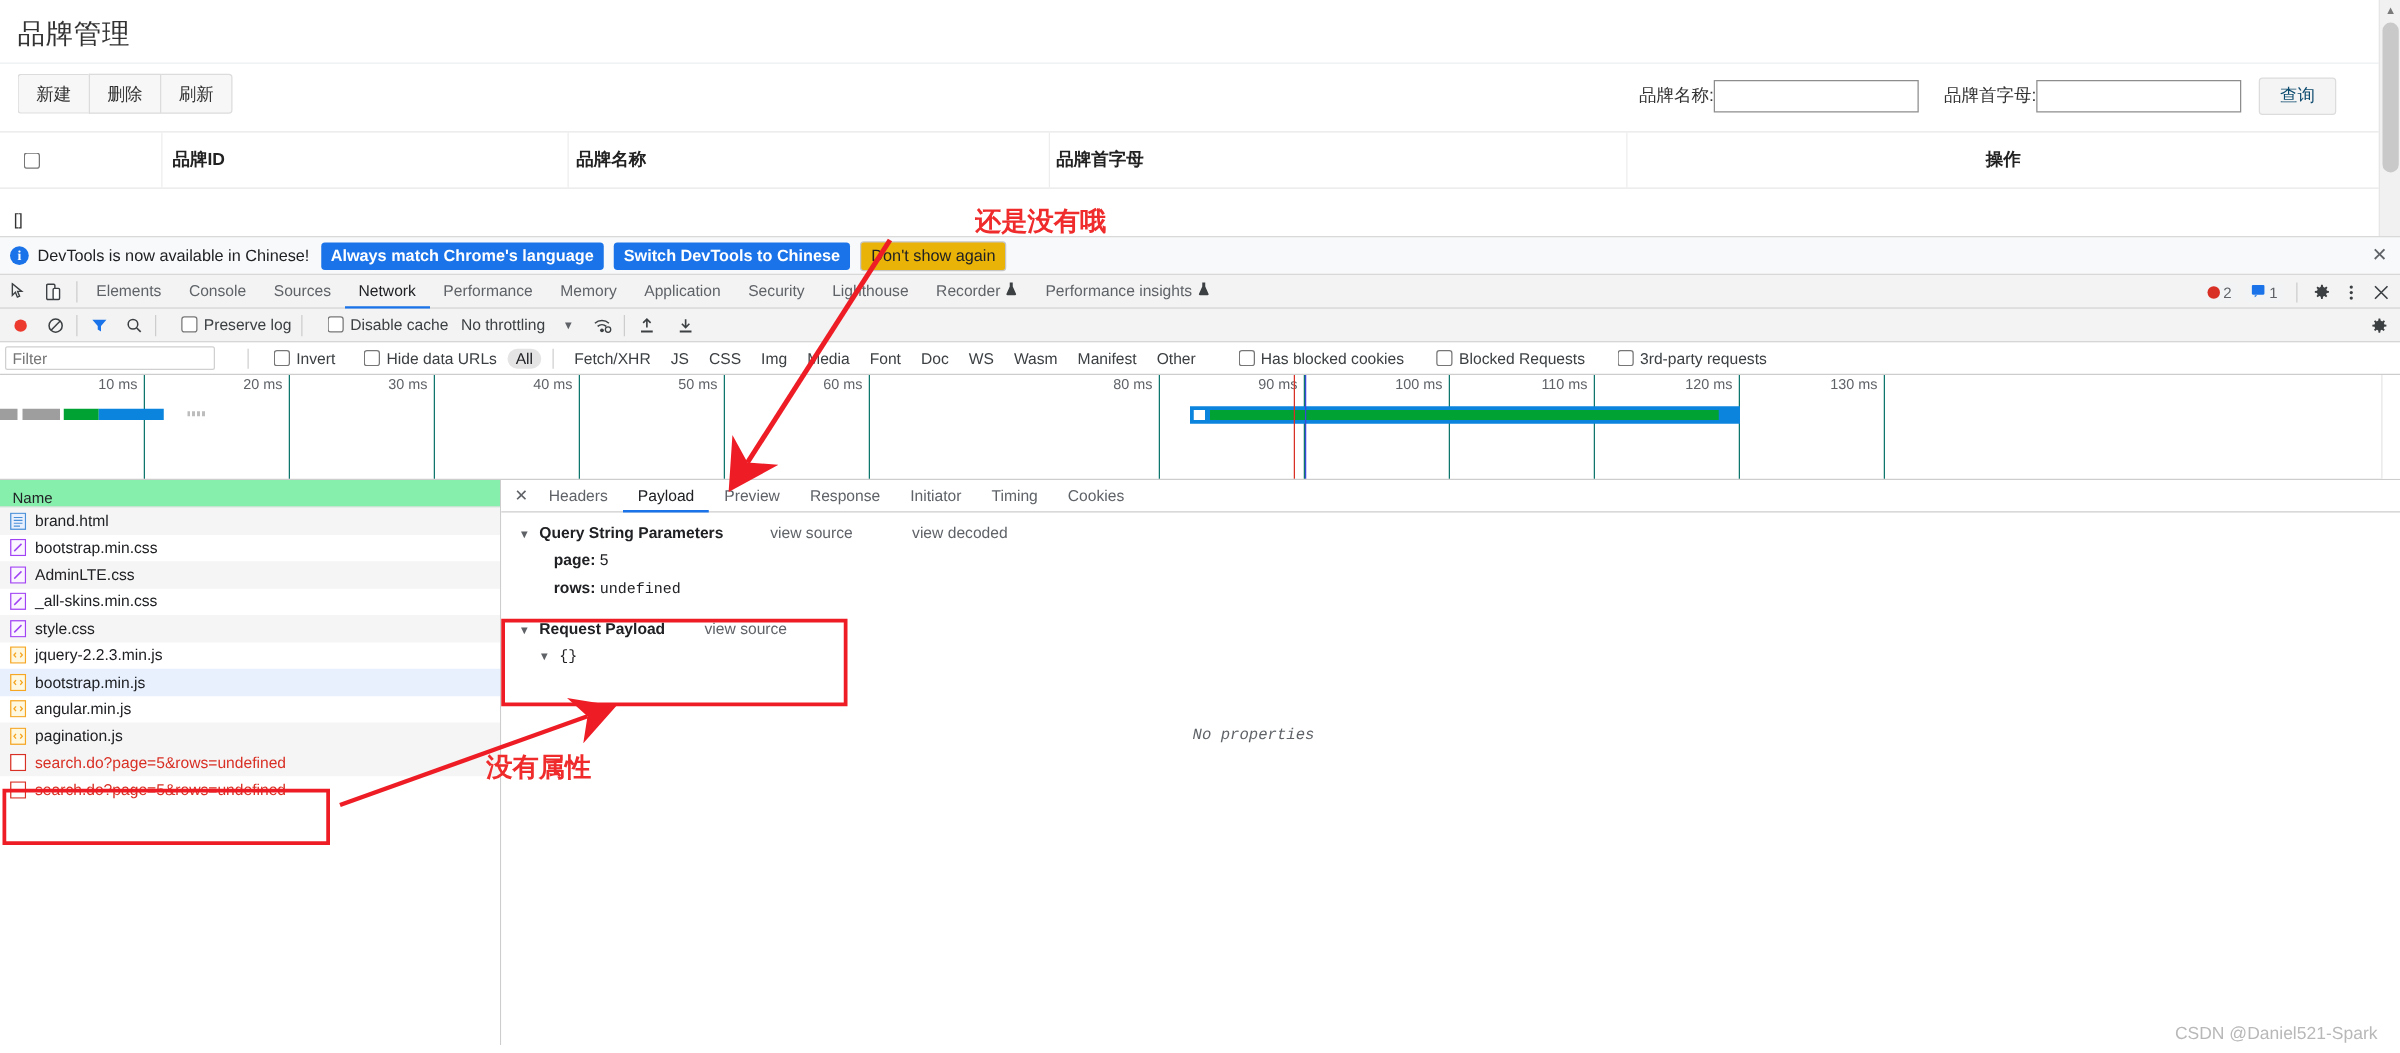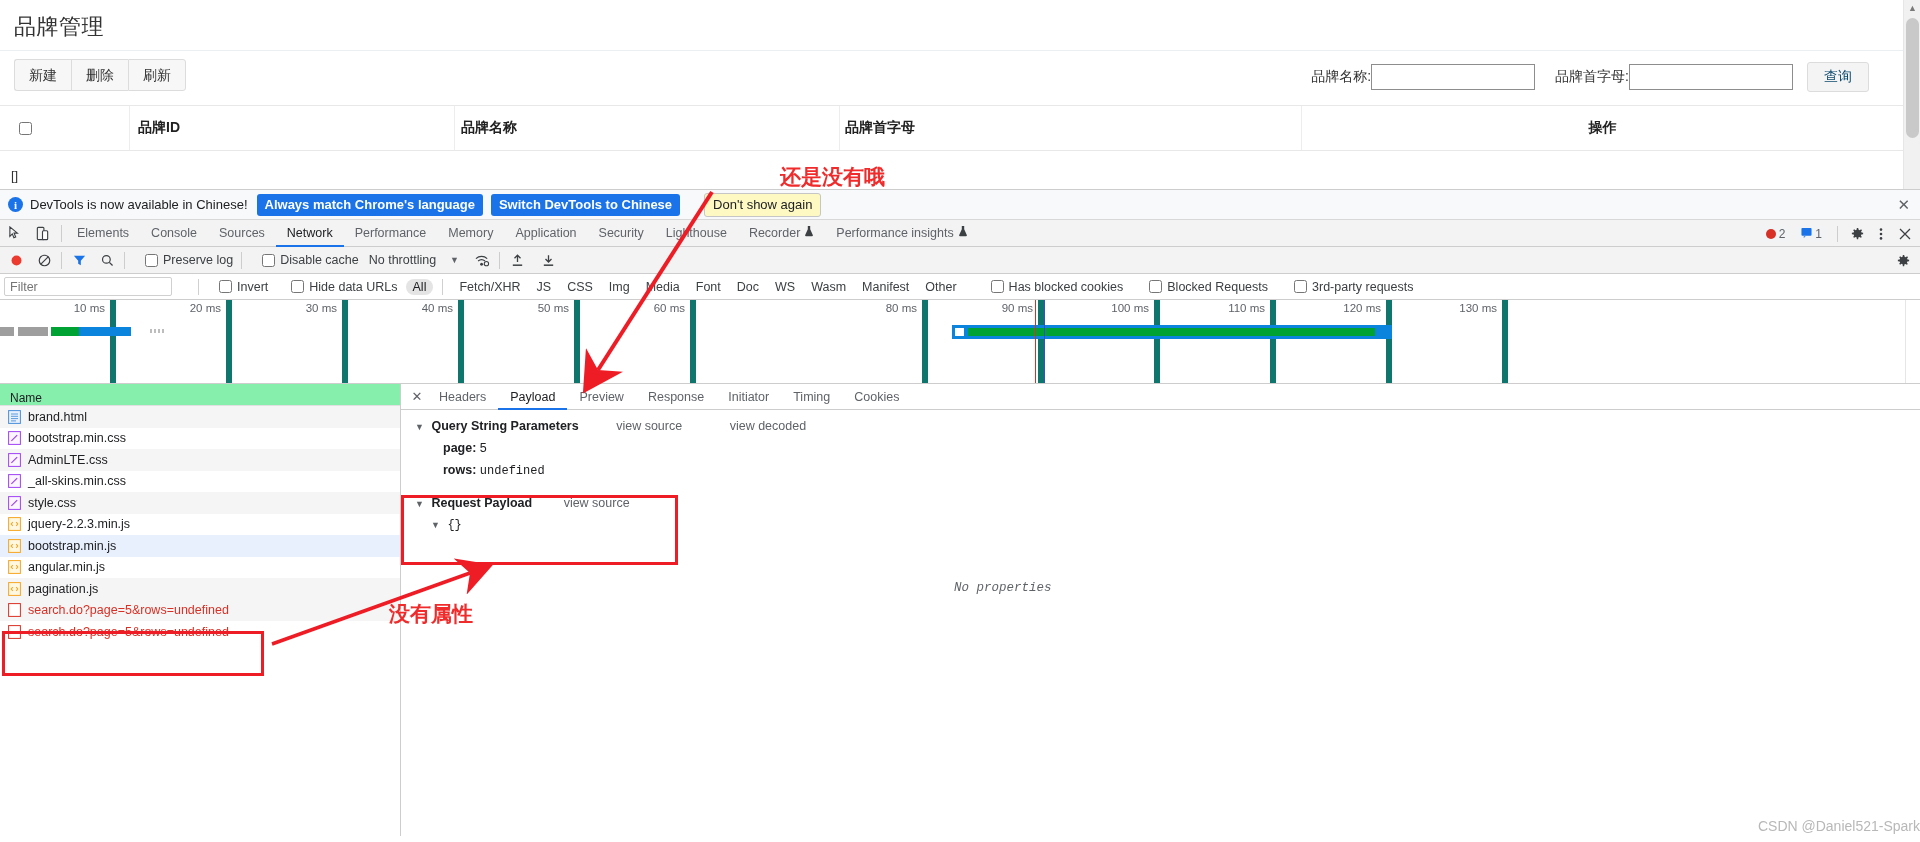--- a/index.html
+++ b/index.html
@@ -106,23 +106,23 @@
     display:flex; align-items:center; justify-content:center;
     font-family:"Liberation Serif", serif; margin-right:7px;
   }
   .dt-banner .msg { font-size:13px; color:#202124; margin-right:9px; }
   .dt-banner .blue-btn {
     background:#1a73e8; color:#fff; border:none; border-radius:3px;
     font-family:"Liberation Sans", sans-serif; font-size:13px; font-weight:bold;
     padding:4px 8px; margin-right:8px; cursor:pointer; line-height:14px;
   }
   .dt-banner .ghost-btn {
-    background:#fef9c3; color:#202124; border:1px solid #c6c6c6; border-radius:3px;
+    background:#eab308; color:#202124; border:1px solid #c6c6c6; border-radius:3px;
     font-family:"Liberation Sans", sans-serif; font-size:13px;
-    padding:4px 8px; cursor:pointer; line-height:14px;margin-left:16px;
+    padding:4px 8px; cursor:pointer; line-height:14px;
   }
   .dt-banner .banner-close {
     position:absolute; right:10px; top:7px;
     font-size:15px; color:#5f6368; cursor:pointer; line-height:15px;
   }
 
   .dt-tabs {
     position:relative; height:27px; width:100%;
     background:#f3f3f3; border-bottom:1px solid #cdcdcd;
     display:flex; align-items:center;
@@ -147,21 +147,21 @@
   .badge-err { color:#5f6368; background:#f1f3f4; }
   .dot-red { width:10px; height:10px; border-radius:50%; background:#d93025; }
   .badge-warn { color:#5f6368; background:#f1f3f4; }
 
   .dt-netbar {
     position:relative; height:27px; width:100%;
     background:#f3f3f3; border-bottom:1px solid #cdcdcd;
     display:flex; align-items:center; padding-left:7px; gap:0;
   }
   .dt-netbar .vline { width:1px; height:17px; background:#cdcdcd; margin:0 8px; }
-  .cb-label { display:flex; align-items:center; gap:5px; font-size:12.5px; color:#3c4043; cursor:pointer;padding-left:12px; }
+  .cb-label { display:flex; gap:5px; font-size:12.5px; color:#3c4043; cursor:pointer;padding-left:12px; }
   .cb-label input { width:13px; height:13px; margin:0; }
   .throttle { font-size:12.5px; color:#3c4043; margin-left:10px; cursor:pointer; }
   .caret { font-size:9px; color:#5f6368; margin-left:14px; cursor:pointer; }
   .dt-netbar-right { position:absolute; right:8px; top:4px; cursor:pointer; }
 
   .dt-filterbar {
     position:relative; height:26px; width:100%;
     background:#fff; border-bottom:1px solid #cdcdcd;
     display:flex; align-items:center; padding-left:4px;
   }
@@ -177,21 +177,21 @@
   }
   .type-chip.sel { background:#e4e4e4; color:#202124; }
 
   
   .dt-overview {
     position:relative; width:100%; height:84px;
     background:#fff; border-bottom:1px solid #cdcdcd; overflow:hidden;
   }
   .ov-tick {
     position:absolute; top:0; height:84px;
-    border-right:6px solid #0f766e;
+    border-right:1px solid #0f766e;
     text-align:center;
   }
   .ov-tick span {
     position:absolute; right:5px; top:2px;
     font-size:11.5px; color:#5f6368; white-space:nowrap;
   }
   .ov-bar { position:absolute; height:9px; }
   .ov-scrollcol {
     position:absolute; right:0; top:0; width:15px; height:84px; background:#fff;
     border-left:1px solid #e6e6e6;
@@ -244,21 +244,21 @@
   }
 
   
   .ann-box { position:absolute; border:3px solid #ee1c25; pointer-events:none; }
   .ann-text {
     position:absolute; color:#ef2b2b; font-size:21px; font-weight:bold;
     font-family:"Liberation Sans", sans-serif; white-space:nowrap;
   }
   .ann-svg { position:absolute; left:0; top:0; width:1920px; height:842px; pointer-events:none; }
   .watermark {
-    position:absolute; right:0; bottom:8px;
+    position:absolute; right:18px; bottom:8px;
     color:#b8b8b8; font-size:14px; font-family:"Liberation Sans", sans-serif;
   }
 </style>
 </head>
 <body>
 
 <div id="root">
 
   <div class="page-area">
 

